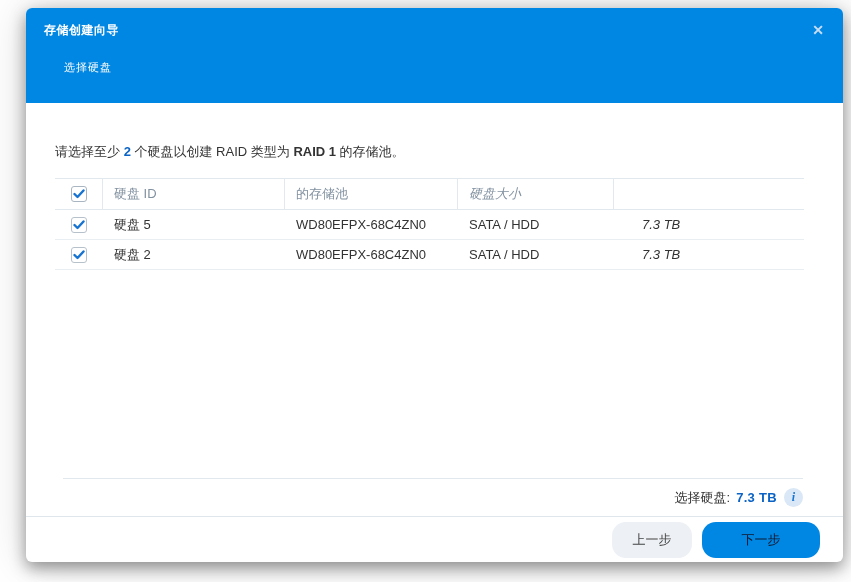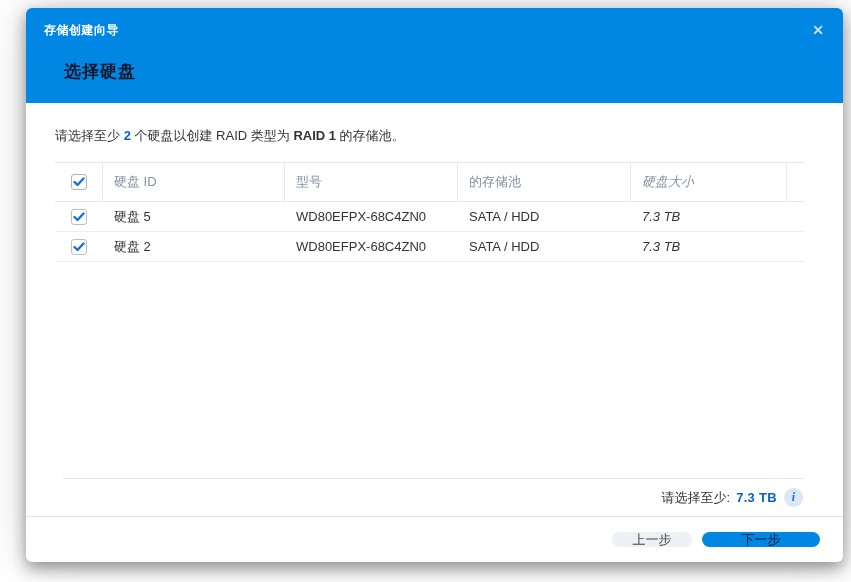--- a/index.html
+++ b/index.html
@@ -22,38 +22,38 @@
   }
 
   
   .dlg-header { flex: 0 0 95px; background: #0086e3; position: relative; }
   .dlg-title {
     position: absolute; left: 18px; top: 14px;
     font-size: 12px; font-weight: bold; color: #ffffff; letter-spacing: .5px;
   }
   .step-title {
     position: absolute; left: 38px; top: 52px;
-    font-size: 17px; font-weight: bold; color: #0f172a; letter-spacing: 1px;
+    font-size: 11px; font-weight: normal; color: #ffffff; letter-spacing: 1px;
   }
   .close-btn {
     position: absolute; right: 19px; top: 15px;
     font-size: 14px; font-weight: bold; color: #c6ddf6;
     cursor: pointer; line-height: 1;
   }
 
   
-  .dlg-body { flex: 1 1 auto; padding: 24px 29px 0 29px; overflow: hidden; }
+  .dlg-body { flex: 1 1 auto; padding: 40px 29px 0 29px; overflow: hidden; }
   .instruction { font-size: 13px; color: #333; margin-bottom: 17px; }
   .accent { color: #0b63c5; font-weight: bold; }
   .bold-txt { font-weight: bold; }
 
   
   .grid { width: 749px; }
   .grid-header {
-    display: flex; height: 40px; align-items: stretch;
+    display: flex; height: 32px; align-items: stretch;
     border-top: 1px solid #e1e8ee; border-bottom: 1px solid #e1e8ee;
     color: #8291a0; font-size: 13px;
   }
   .grid-row {
     display: flex; height: 30px; align-items: stretch;
     border-bottom: 1px solid #e9eef3;
     color: #333; font-size: 13px;
     cursor: pointer;
   }
   .cell { display: flex; align-items: center; padding-left: 11px; overflow: hidden; white-space: nowrap; }
@@ -93,21 +93,21 @@
   }
 
   
   .dlg-footer {
     flex: 0 0 46px;
     border-top: 1px solid #dfe6ec;
     display: flex; align-items: center; justify-content: flex-end;
     padding-right: 23px; gap: 10px;
   }
   .btn {
-    height: 15px; border: none; border-radius: 14px;
+    height: 36px; border: none; border-radius: 14px;
     font-family: "Liberation Sans", sans-serif; font-size: 13px;
     display: flex; align-items: center; justify-content: center;
     cursor: pointer;
   }
   .btn-back { width: 80px;  background: #edf0f4; color: #444; }
   .btn-next { width: 118px; background: #0086e3; color: #0f172a; }
 </style>
 </head>
 <body>
 
@@ -129,21 +129,20 @@
 
         <div class="grid-header">
           <div class="cell col-check">
             <span class="checkbox">
               <svg width="12" height="10" viewBox="0 0 12 10">
                   <polyline points="1.5,5 4.5,8 10.5,1.5" fill="none" stroke="#1673d1" stroke-width="2.4" stroke-linecap="round" stroke-linejoin="round"></polyline>
                 </svg>
             </span>
           </div>
           <div class="cell col-id">硬盘 ID</div>
-          <div class="cell col-model">型号</div>
           <div class="cell col-type">的存储池</div>
           <div class="cell col-size">硬盘大小</div>
           <div class="cell col-fill"></div>
         </div>
 
         <div class="grid-row">
           <div class="cell col-check">
             <span class="checkbox">
               <svg width="12" height="10" viewBox="0 0 12 10">
                   <polyline points="1.5,5 4.5,8 10.5,1.5" fill="none" stroke="#1673d1" stroke-width="2.4" stroke-linecap="round" stroke-linejoin="round"></polyline>
@@ -168,21 +167,21 @@
           <div class="cell col-id">硬盘 2</div>
           <div class="cell col-model">WD80EFPX-68C4ZN0</div>
           <div class="cell col-type">SATA / HDD</div>
           <div class="cell col-size">7.3 TB</div>
           <div class="cell col-fill"></div>
         </div>
       </div>
     </div>
 
     <div class="capacity-bar">
-      <span class="capacity-label">请选择至少:</span>
+      <span class="capacity-label">选择硬盘:</span>
       <span class="capacity-value">7.3 TB</span>
       <span class="info-icon">i</span>
     </div>
 
     <div class="dlg-footer">
       <button class="btn btn-back">上一步</button>
       <button class="btn btn-next">下一步</button>
     </div>
 
   </div>

